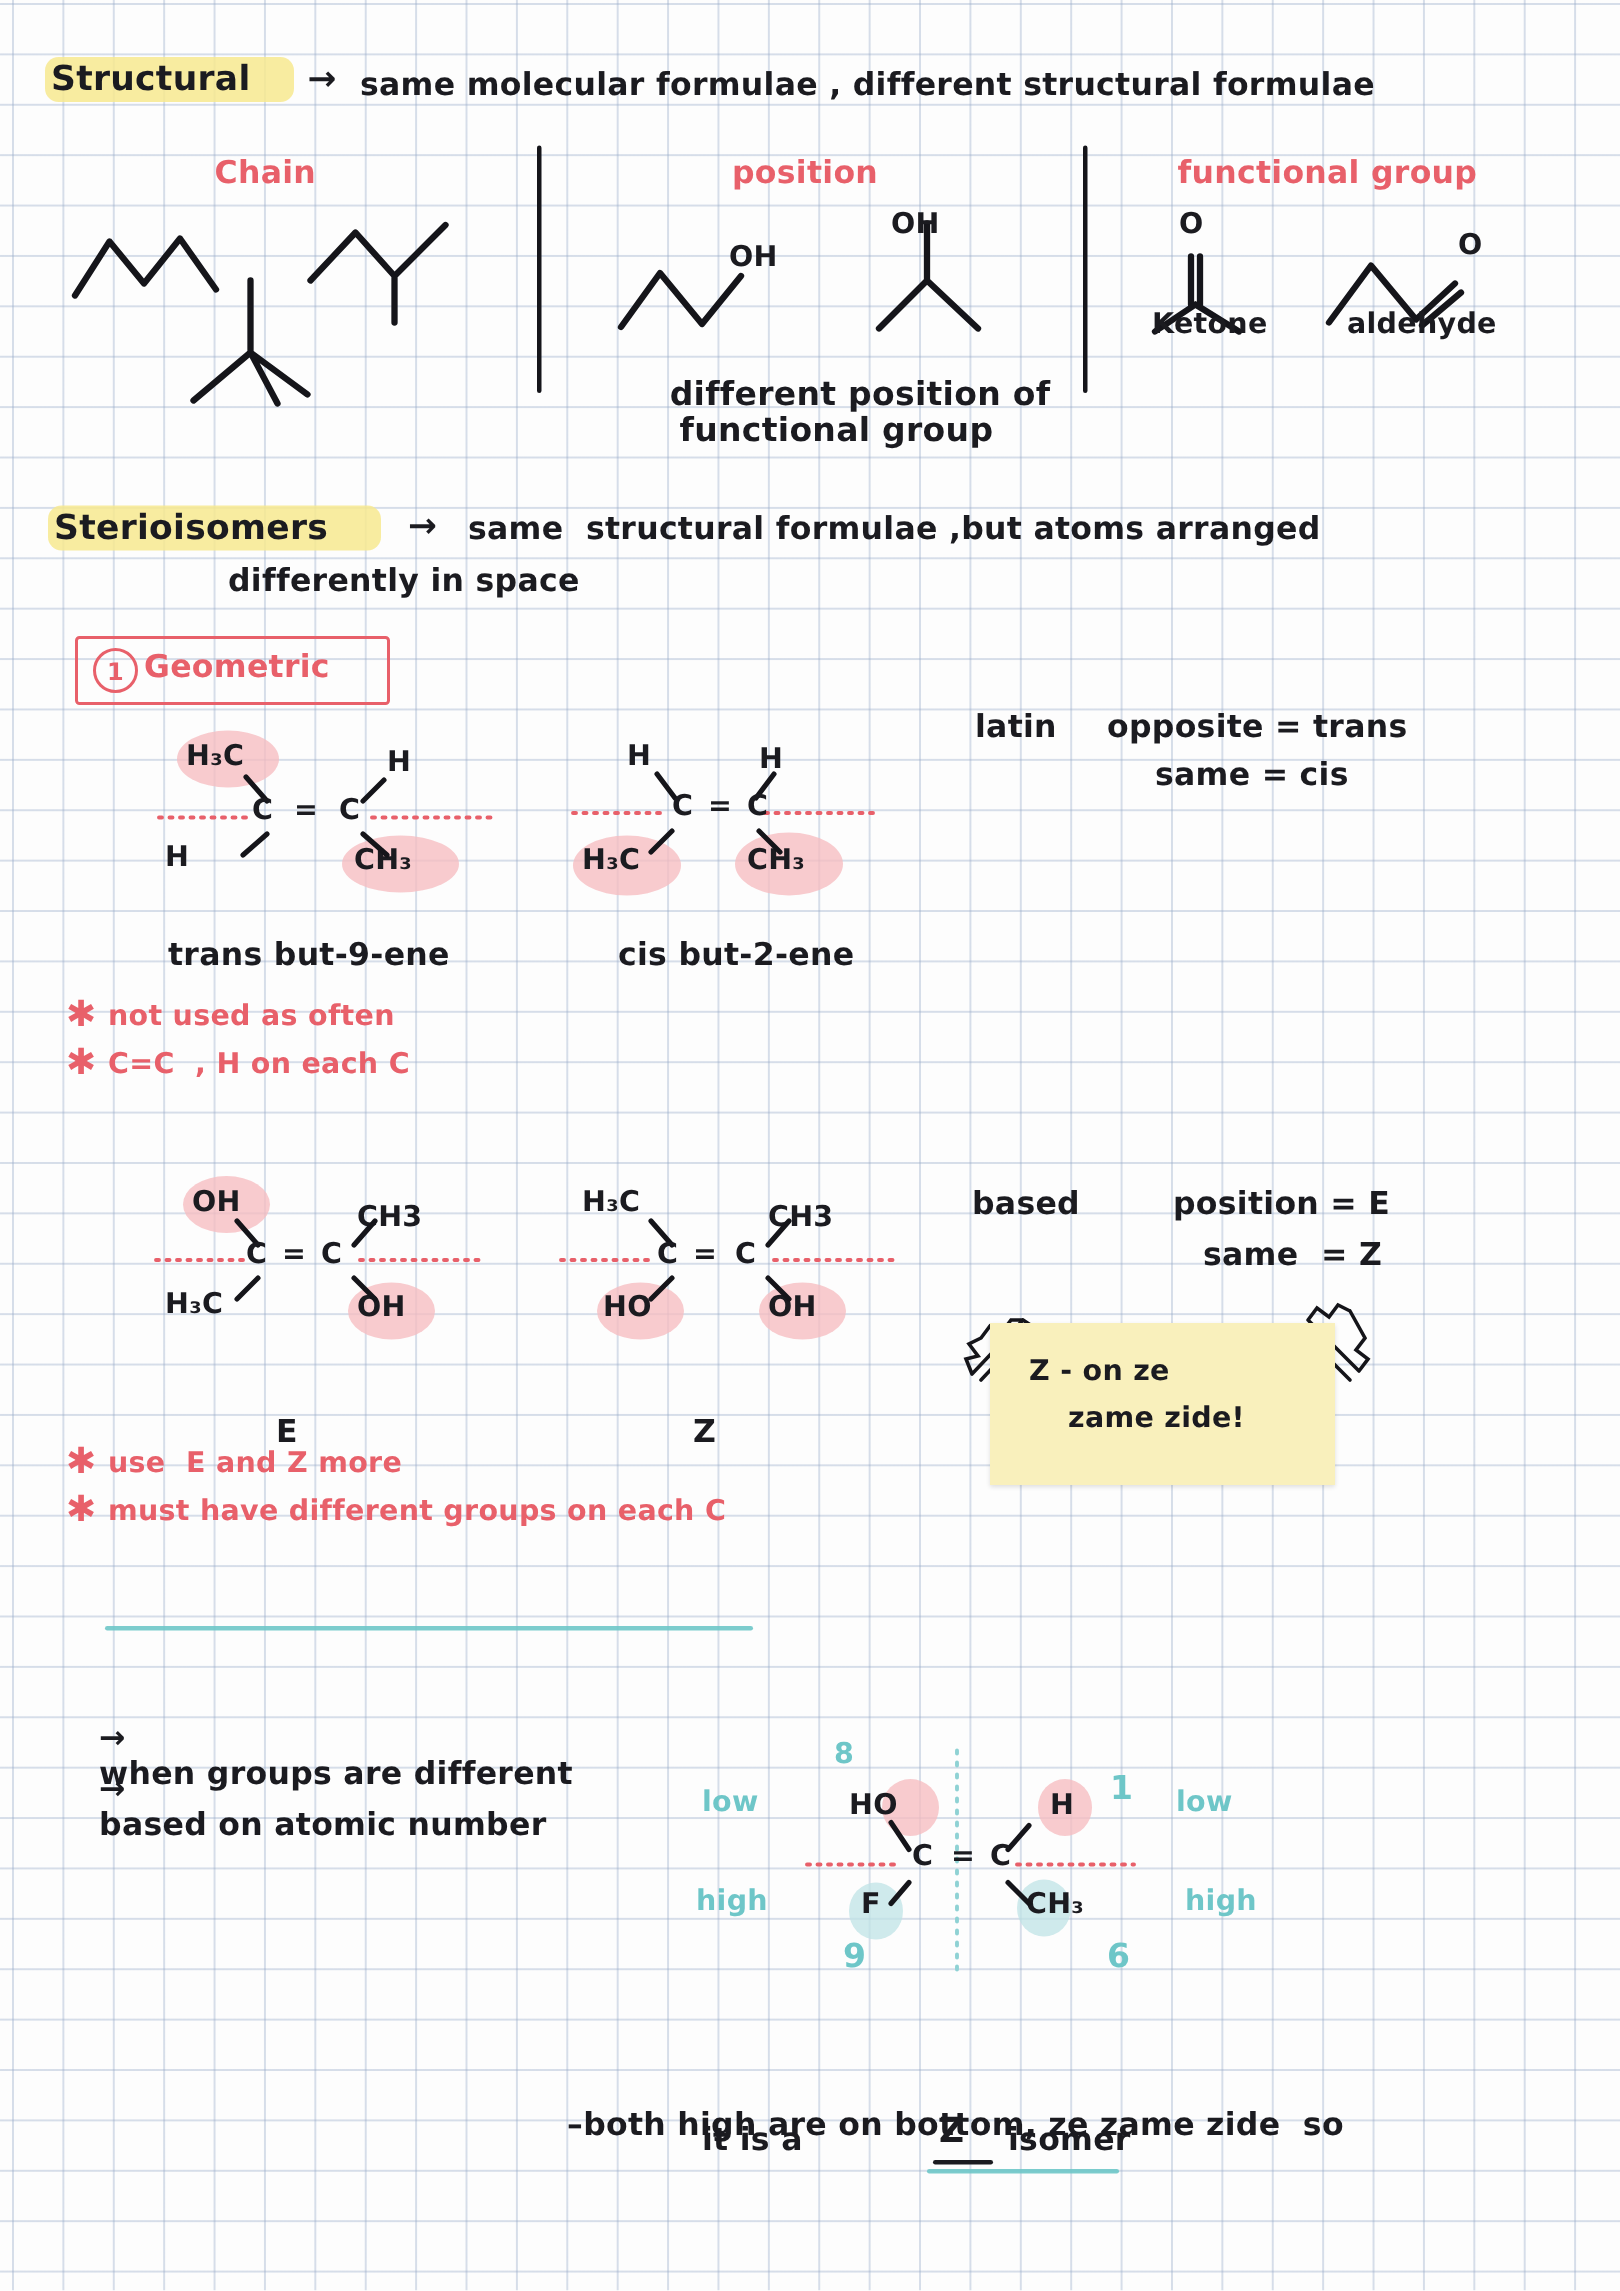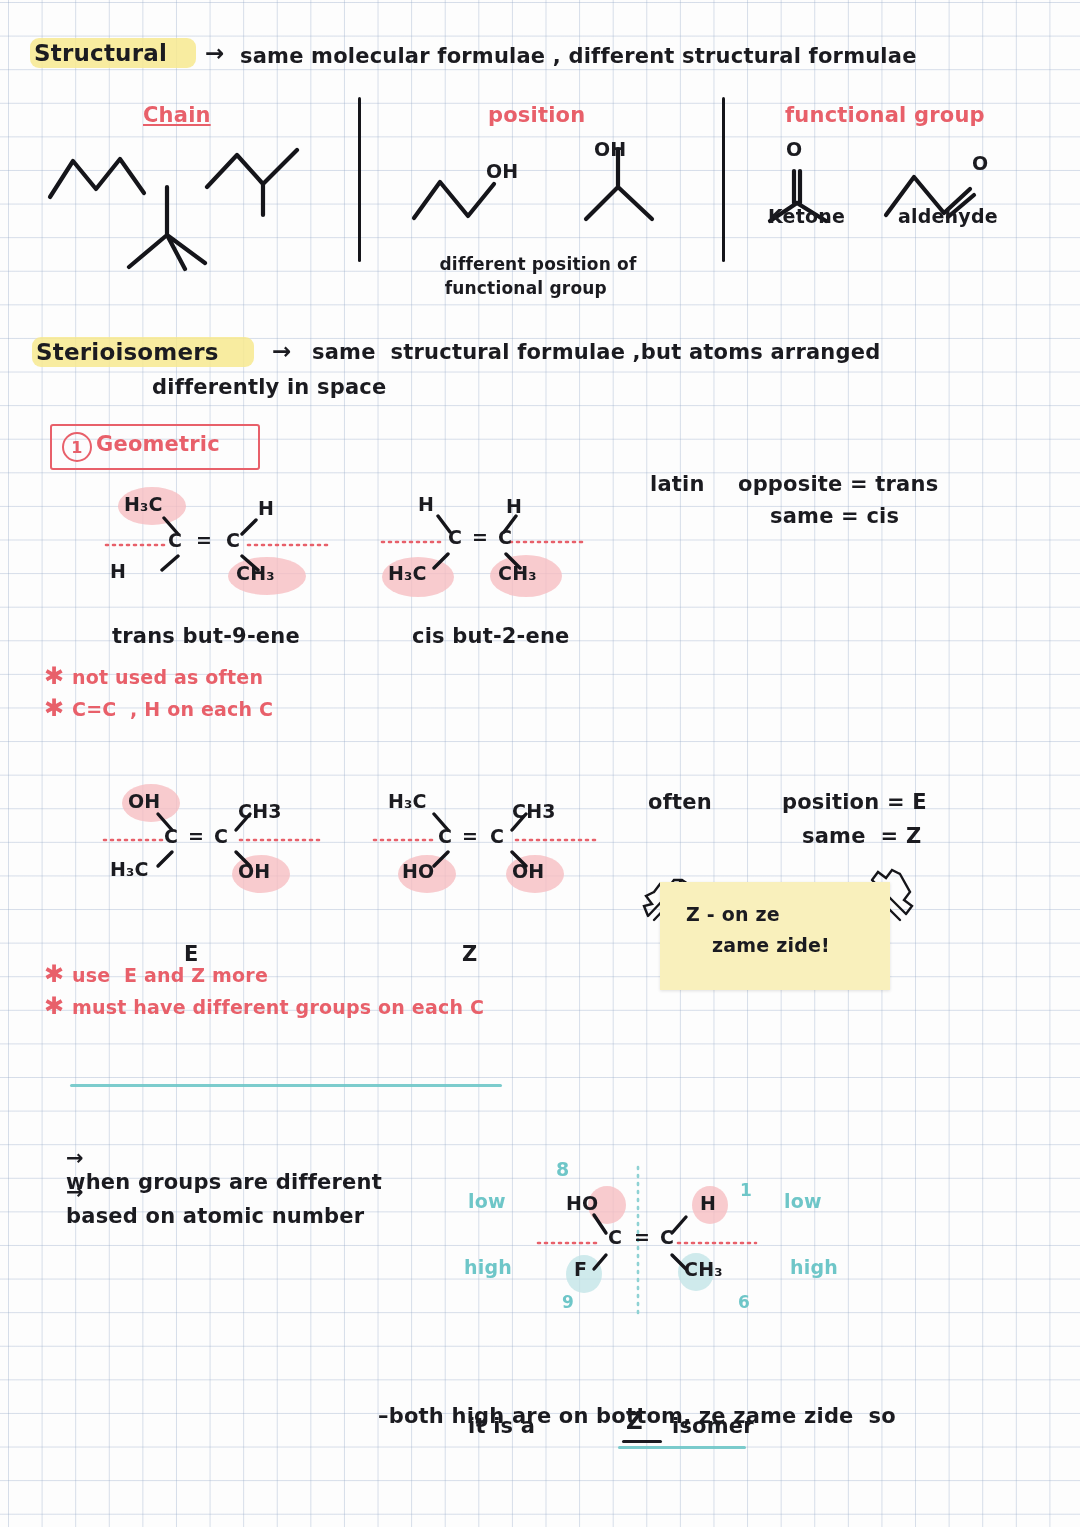--- a/index.html
+++ b/index.html
@@ -19,21 +19,21 @@
     background-size:33.6px 33.6px;
     background-position:8px 2px;
   }
   .ink{position:absolute;white-space:pre;color:#1b1b20;}
   .hand{font-family:"DejaVu Sans", sans-serif;font-weight:600;letter-spacing:.2px;}
   .red{color:#e8606a;}
   .teal{color:#6ec6c8;}
   .sz34{font-size:23px;}
   .sz30{font-size:21px;}
   .sz26{font-size:19px;}
-  .sz24{font-size:17px;}
+  .sz24{font-size:22px;}
 
   
   .hl-yellow{
     position:absolute;background:#f7e98f;opacity:.85;border-radius:9px;
   }
   .hl-pink{
     position:absolute;background:#f6bdc0;opacity:.78;border-radius:50%;
   }
   .hl-teal{
     position:absolute;background:#bfe3e6;opacity:.75;border-radius:50%;
@@ -64,21 +64,21 @@
 <div id="page">
 
   <div class="hl-yellow" style="left:30px;top:38px;width:166px;height:30px;"></div>
   <div class="ink hand sz34" style="left:34px;top:40px;">Structural</div>
   <div class="ink hand sz34" style="left:205px;top:40px;">→</div>
   <div class="ink hand sz30" style="left:240px;top:44px;">same molecular formulae , different structural formulae</div>
 
   <div class="divider" style="left:358px;top:97px;height:165px;"></div>
   <div class="divider" style="left:722px;top:97px;height:165px;"></div>
 
-  <div class="ink hand red sz30" style="left:143px;top:103px;text-decoration:underline;">Chain</div>
+  <div class="ink hand red sz30" style="left:143px;top:103px;">Chain</div>
   <div class="ink hand red sz30" style="left:488px;top:103px;">position</div>
   <div class="ink hand red sz30" style="left:785px;top:103px;">functional group</div>
 
   <svg style="left:48px;top:145px;" width="130" height="60">
     <path class="bk" d="M2,52 L25,16 L48,44 L72,14 L96,48"></path>
   </svg>
   <svg style="left:115px;top:185px;" width="110" height="90">
     <path class="bk" d="M52,2 L52,50 M52,50 L14,82 M52,50 L70,84 M52,50 L90,78"></path>
   </svg>
   <svg style="left:205px;top:142px;" width="130" height="80">
@@ -185,21 +185,21 @@
   <div class="ink hand sz26" style="left:512px;top:860px;">OH</div>
   <svg style="left:372px;top:800px;" width="236" height="90">
     <path class="dotted-red" d="M2,40 L64,40 M144,40 L228,40"></path>
     <path class="bk-thin" d="M76,30 L62,14 M140,30 L154,14 M76,52 L62,66 M140,52 L154,66"></path>
   </svg>
   <div class="ink hand sz26" style="left:438px;top:825px;">C</div>
   <div class="ink hand sz26" style="left:462px;top:825px;">=</div>
   <div class="ink hand sz26" style="left:490px;top:825px;">C</div>
   <div class="ink hand sz30" style="left:462px;top:942px;">Z</div>
 
-  <div class="ink hand sz30" style="left:648px;top:790px;">often</div>
+  <div class="ink hand sz30" style="left:648px;top:790px;">based</div>
   <div class="ink hand sz30" style="left:782px;top:790px;">position = E</div>
   <div class="ink hand sz30" style="left:802px;top:824px;">same  = Z</div>
 
   <svg style="left:640px;top:862px;" width="60" height="60">
     <path class="bk-thin" d="M8,54 L42,18 M14,58 L48,22
                              M8,54 L4,44 L12,42 L6,34 L14,30
                              M42,18 L48,22 M14,30 L20,22 L28,26 L34,18 L42,18" style="stroke-width:2.4"></path>
   </svg>
   <svg style="left:858px;top:862px;" width="60" height="60">
     <path class="bk-thin" d="M14,18 L48,52 M8,24 L42,58

